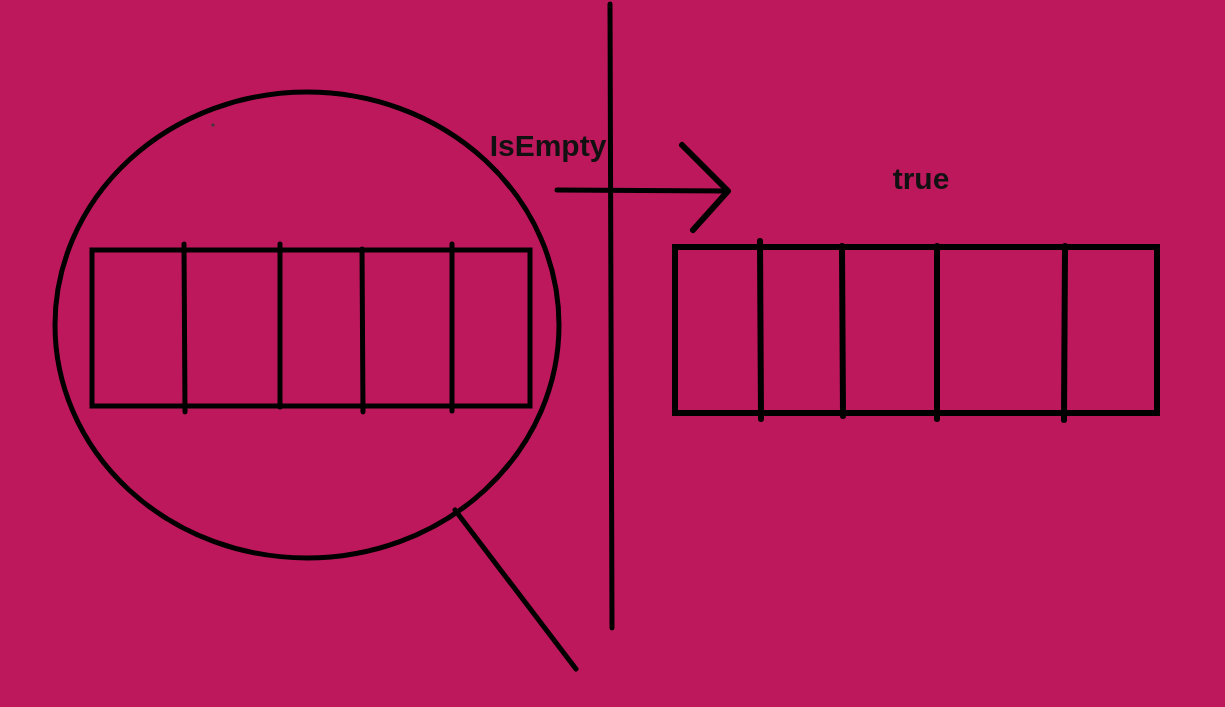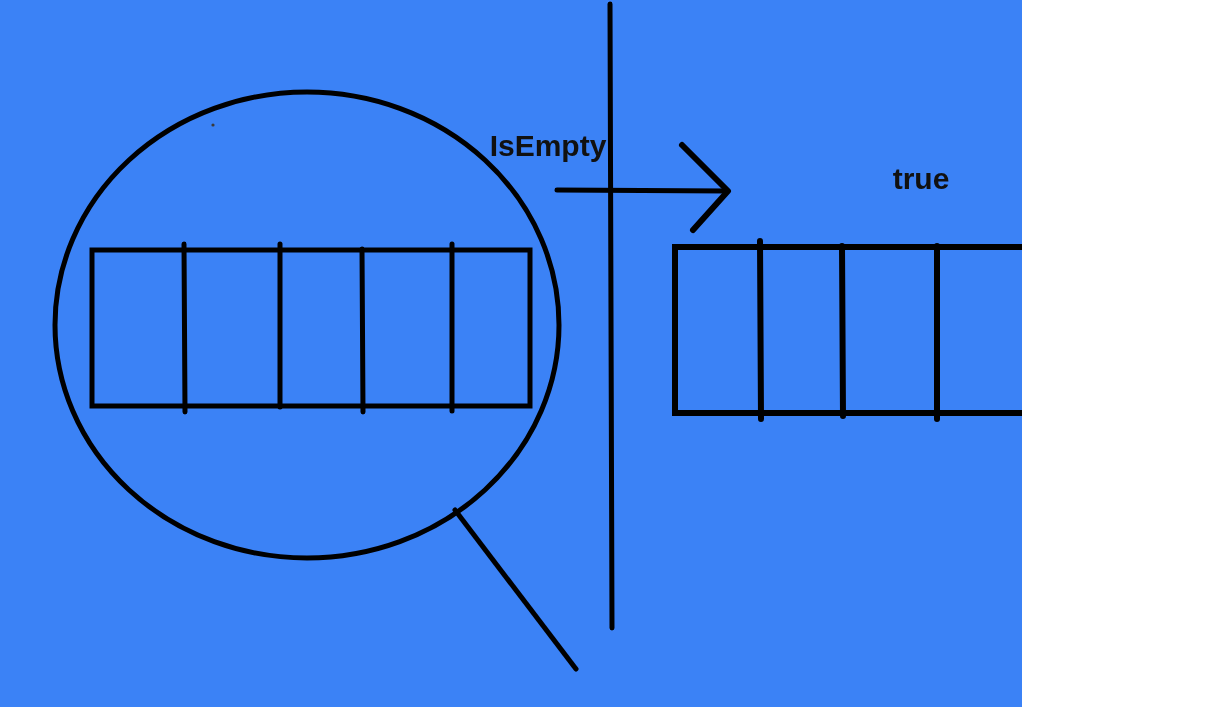--- a/index.html
+++ b/index.html
@@ -2,23 +2,23 @@
 <html><head>
 <meta charset="utf-8">
 <style>
   html, body {
     margin: 0;
     padding: 0;
     background: #ffffff;
   }
   .canvas {
     position: relative;
-    width: 1022px;
+    width: 1225px;
     height: 707px;
-    background: #3b82f6;
+    background: #be185d;
     overflow: hidden;
     font-family: "Liberation Sans", "DejaVu Sans", sans-serif;
   }
   svg { display: block; }
   .diagram-label {
     font-family: "Liberation Sans", "DejaVu Sans", sans-serif;
     font-weight: 700;
     font-size: 30px;
     fill: #111111;
   }

